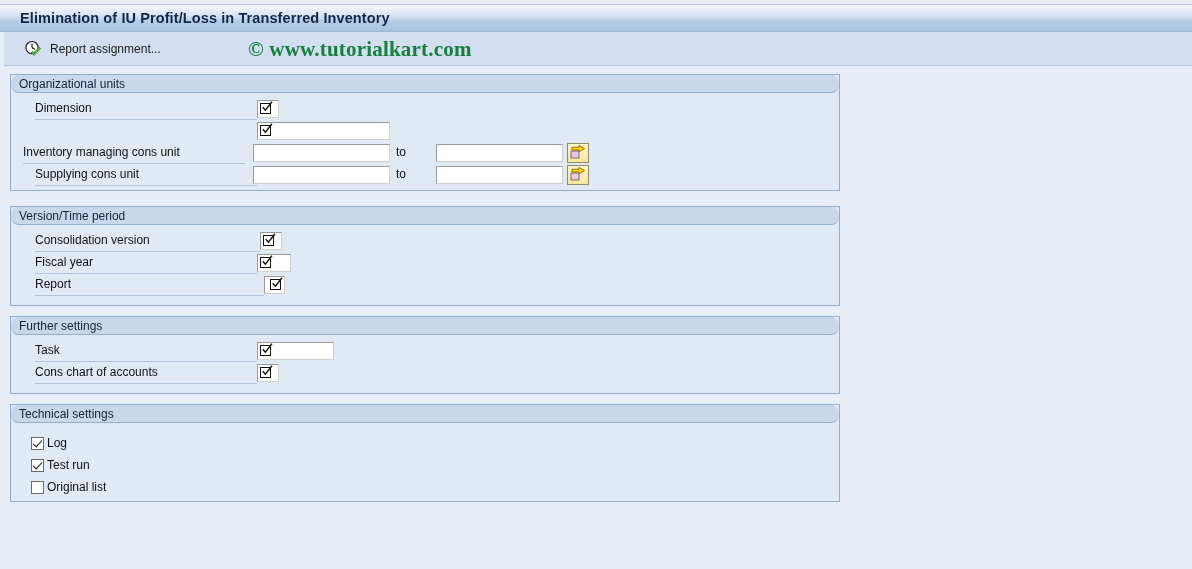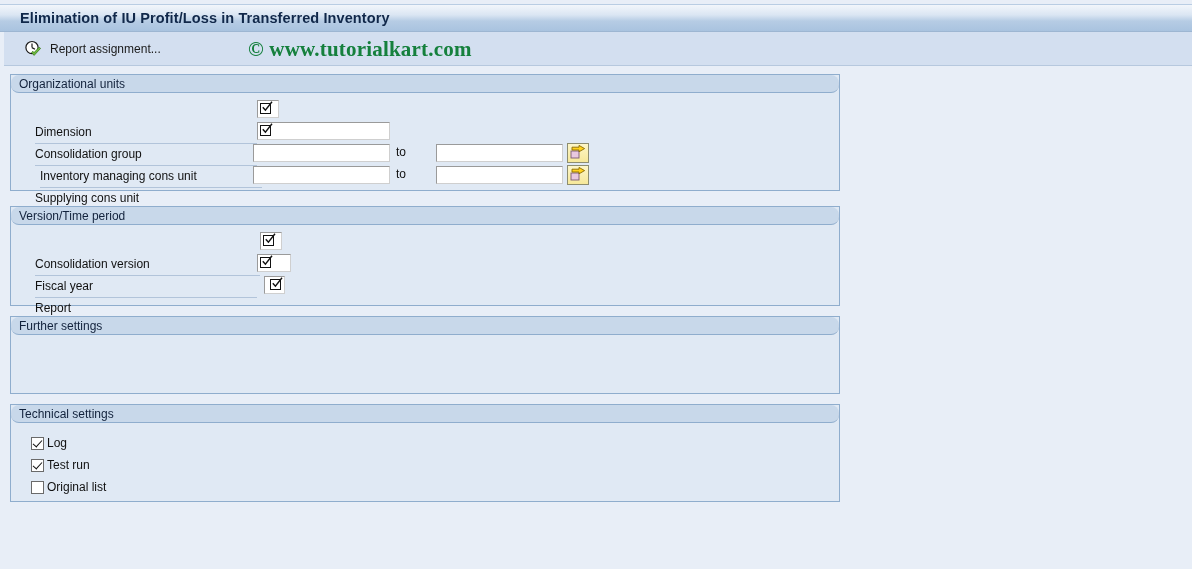--- a/index.html
+++ b/index.html
@@ -125,21 +125,20 @@
   .field-label {
     position: absolute;
     top: 0;
     height: 21px;
     line-height: 19px;
     font-size: 12px;
     color: #111;
     border-bottom: 1px solid #b2c4da;
     box-sizing: border-box;
     white-space: nowrap;
-    margin-top: 24px;
   }
 
   
   .sap-input {
     position: absolute;
     top: 1px;
     height: 18px;
     background: #ffffff;
     border: 1px solid #9a9a9a;
     border-right-color: #cfcfcf;
@@ -260,33 +259,32 @@
           <span class="check-glyph">
             <span class="box"></span>
             <svg class="tick" viewBox="0 0 12 12">
                 <path d="M1.8 6.2 L4.4 9.2 L11 0.8" fill="none" stroke="#111" stroke-width="1.4"></path>
               </svg>
           </span>
         </div>
       </div>
 
       <div class="field-row" style="top:28px; width:100%;">
-        <span class="field-label" style="left:24px; width:222px;">Consolidation group</span>
         <div class="sap-input with-glyph" style="left:246px; width:133px;">
           <span class="check-glyph">
             <span class="box"></span>
             <svg class="tick" viewBox="0 0 12 12">
                 <path d="M1.8 6.2 L4.4 9.2 L11 0.8" fill="none" stroke="#111" stroke-width="1.4"></path>
               </svg>
           </span>
         </div>
       </div>
 
       <div class="field-row" style="top:50px; width:100%;">
-        <span class="field-label" style="left:29px; width:222px;">Inventory managing cons unit</span>
+        <span class="field-label" style="left:12px; width:222px;">Inventory managing cons unit</span>
         <div class="sap-input" style="left:242px; width:137px;"></div>
         <span class="to-label" style="left:385px;">to</span>
         <div class="sap-input" style="left:425px; width:127px;"></div>
         <div class="msel-btn" style="left:556px;">
           <span>
             <svg width="16" height="14" viewBox="0 0 16 14">
               <rect x="1" y="6" width="8" height="7" fill="#e8c8e0" stroke="#7a5a72" stroke-width="0.9"></rect>
               <path d="M2 2.2 L9 2.2 L9 0.4 L14.6 3.6 L9 6.8 L9 5 L2 5 Z" fill="#ffd21e" stroke="#8a6a00" stroke-width="0.9" stroke-linejoin="round"></path>
             </svg>
           </span>
@@ -353,20 +351,47 @@
         </div>
       </div>
 
     </div>
   </div>
 
   <div class="group-box" style="top:250px; height:78px;">
     <div class="group-header">
       <span class="group-header-text">Further settings</span>
     </div>
+    <div class="group-body" style="height:59px;">
+
+      <div class="field-row" style="top:6px; width:100%;">
+        <span class="field-label" style="left:24px; width:222px;">Task</span>
+        <div class="sap-input with-glyph" style="left:246px; width:77px;">
+          <span class="check-glyph">
+            <span class="box"></span>
+            <svg class="tick" viewBox="0 0 12 12">
+                <path d="M1.8 6.2 L4.4 9.2 L11 0.8" fill="none" stroke="#111" stroke-width="1.4"></path>
+              </svg>
+          </span>
+        </div>
+      </div>
+
+      <div class="field-row" style="top:28px; width:100%;">
+        <span class="field-label" style="left:24px; width:222px;">Cons chart of accounts</span>
+        <div class="sap-input with-glyph" style="left:246px; width:22px;">
+          <span class="check-glyph">
+            <span class="box"></span>
+            <svg class="tick" viewBox="0 0 12 12">
+                <path d="M1.8 6.2 L4.4 9.2 L11 0.8" fill="none" stroke="#111" stroke-width="1.4"></path>
+              </svg>
+          </span>
+        </div>
+      </div>
+
+    </div>
   </div>
 
   <div class="group-box" style="top:338px; height:98px;">
     <div class="group-header">
       <span class="group-header-text">Technical settings</span>
     </div>
     <div class="group-body" style="height:79px;">
 
       <div class="cb-row" style="top:11px;">
         <span class="cb-box checked"></span>

